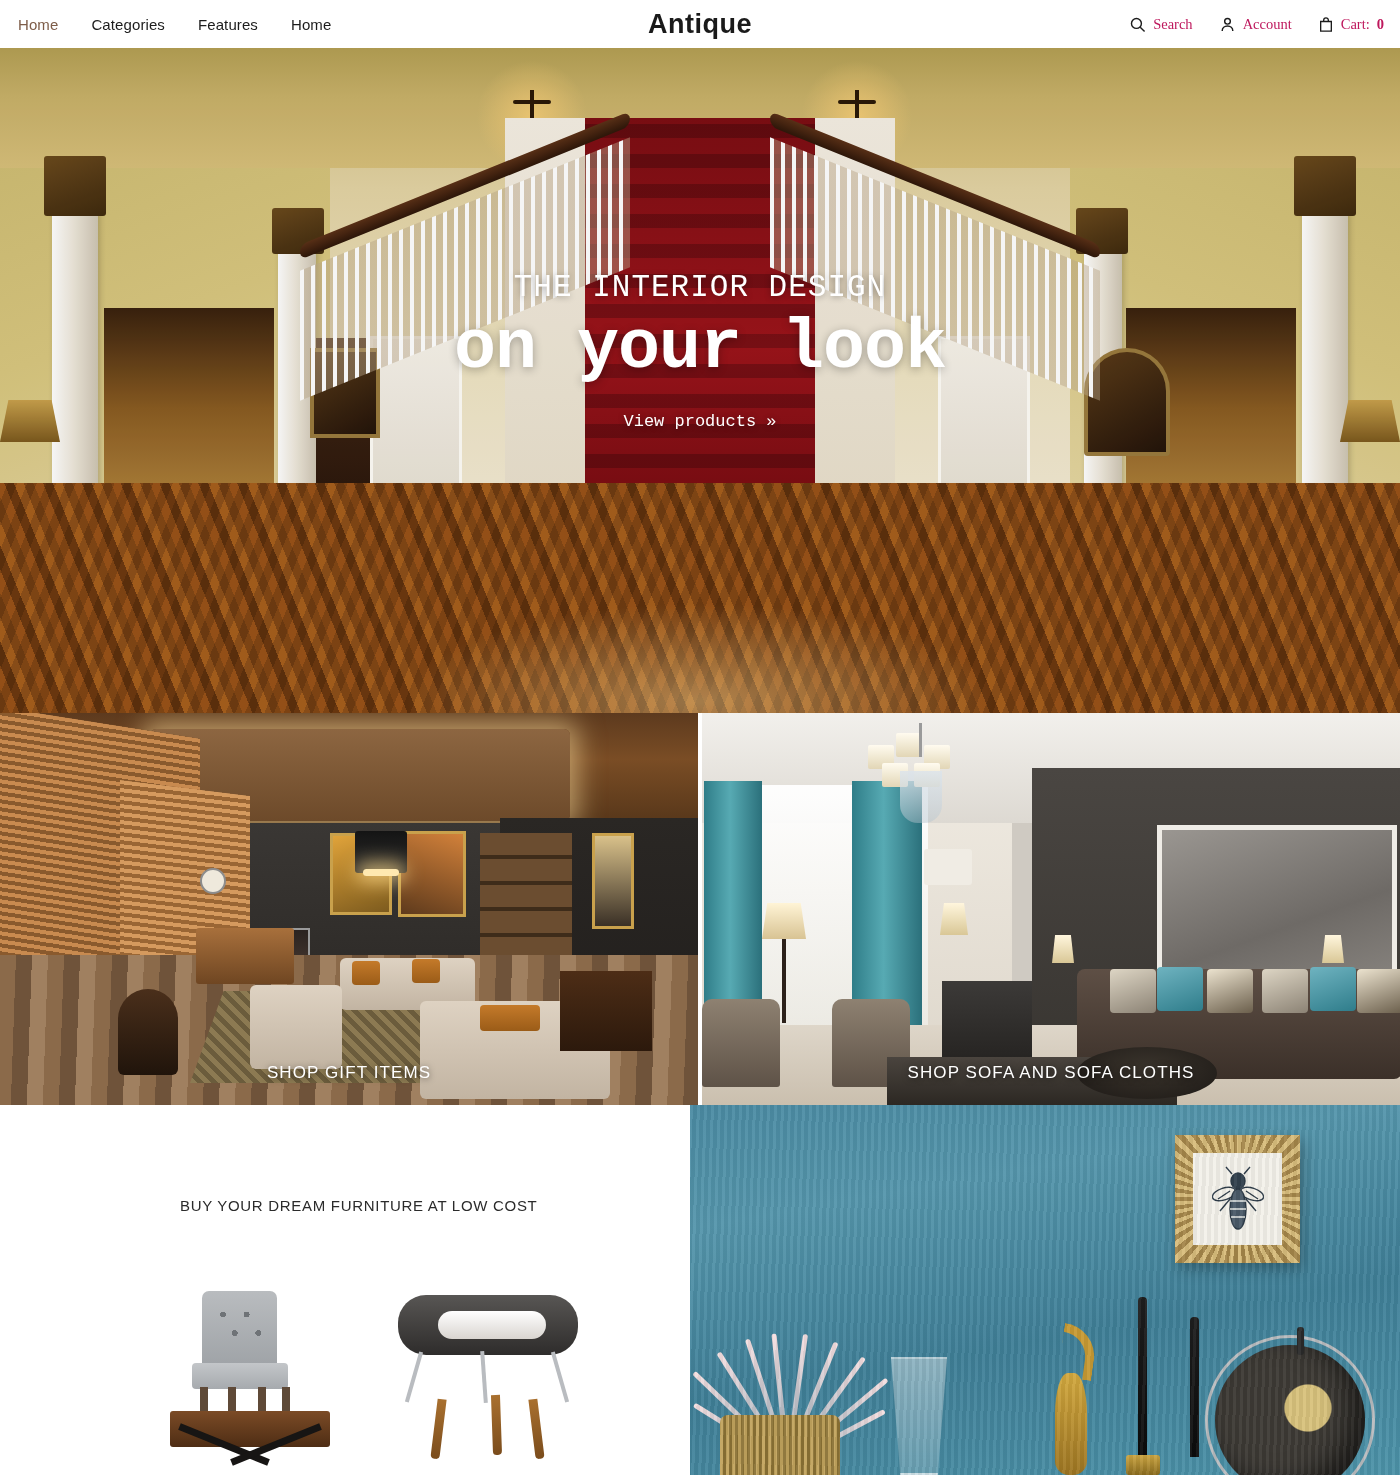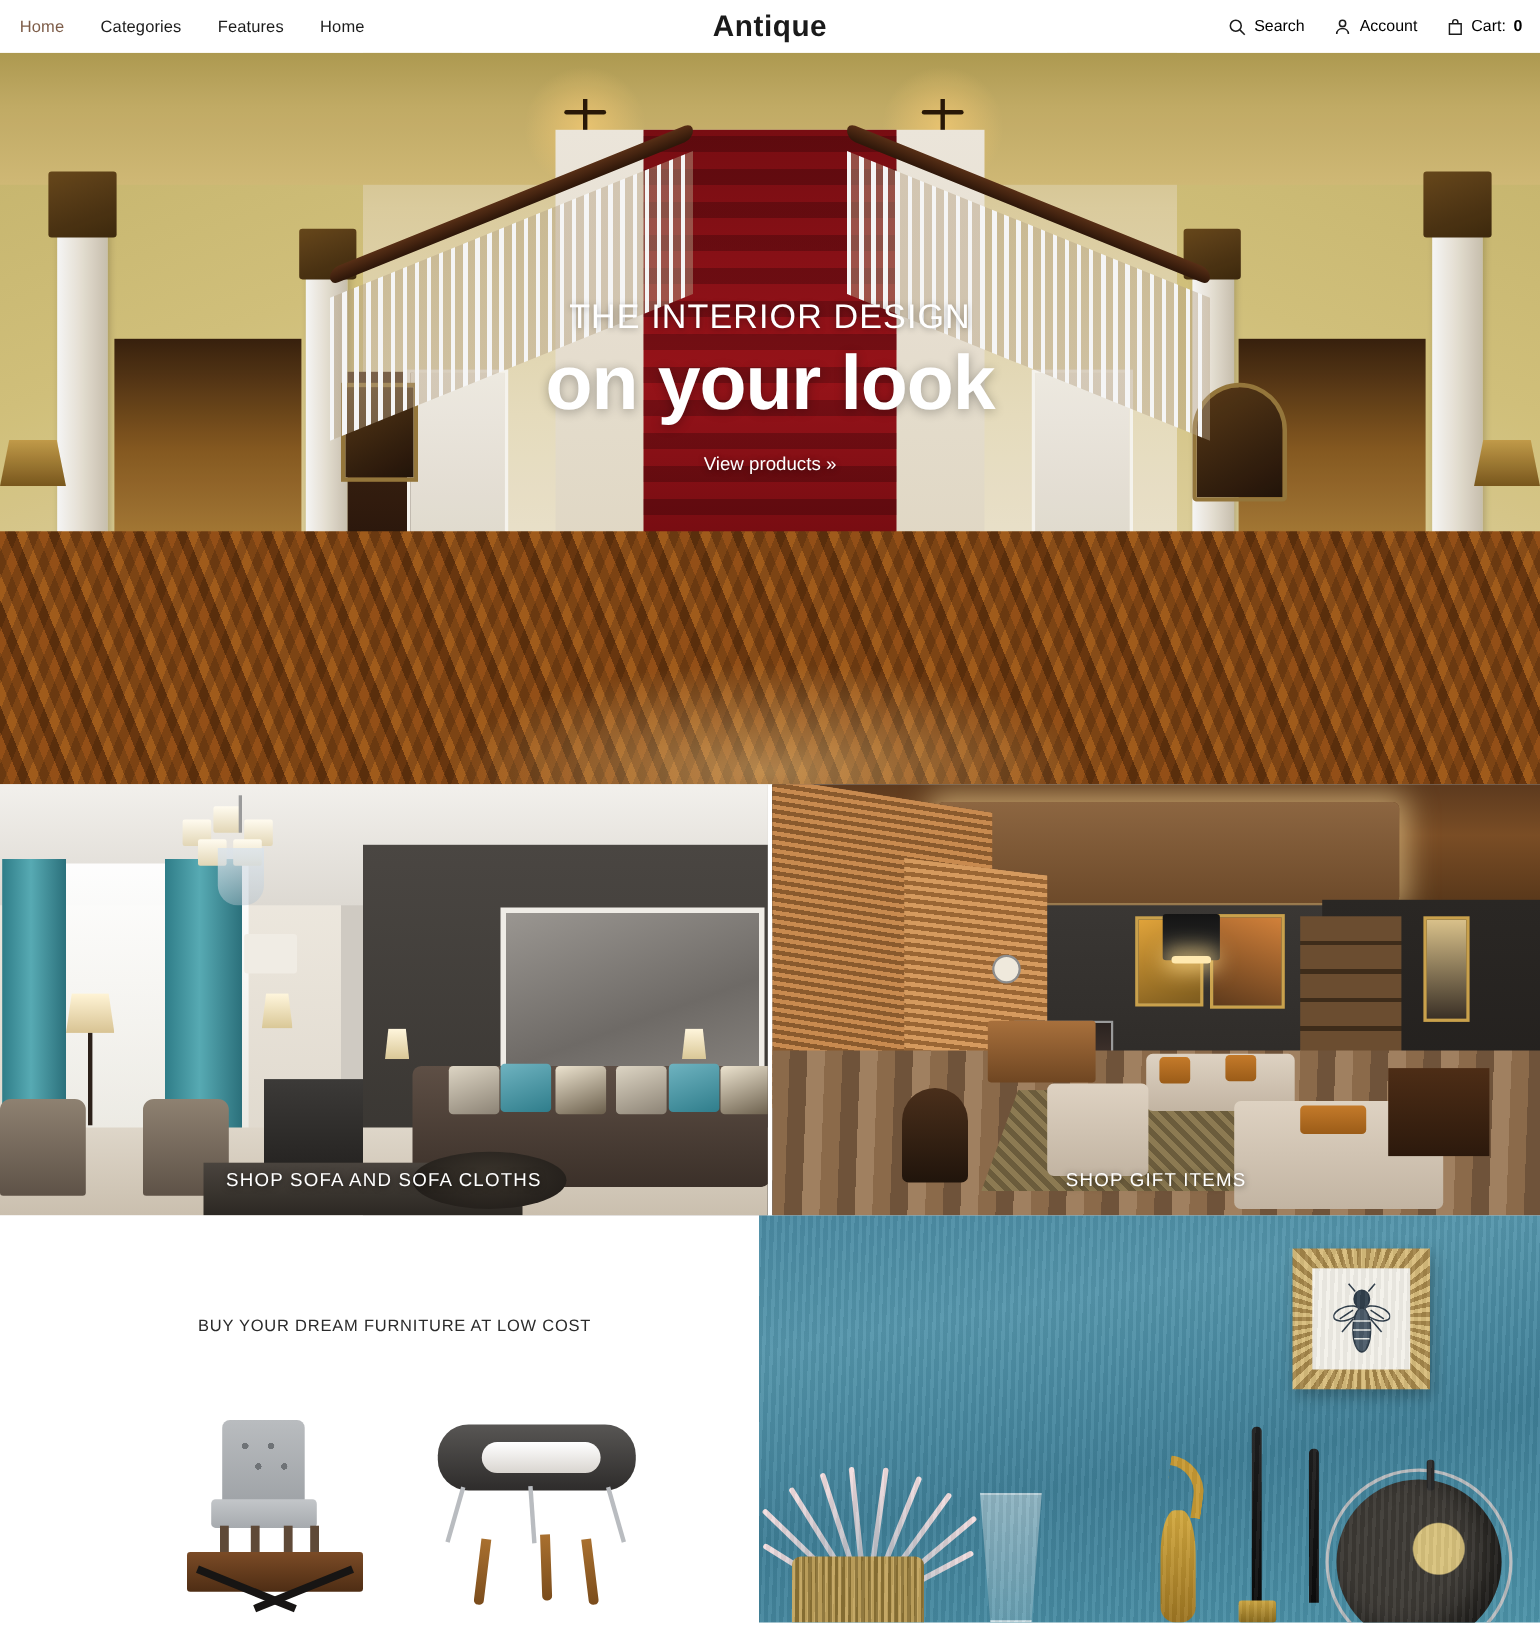--- a/index.html
+++ b/index.html
@@ -8,21 +8,21 @@
 
   
   .header { height:48px; width:1400px; background:#ffffff; display:flex;
             align-items:center; position:relative; }
   .nav { display:flex; align-items:center; gap:33px; margin-left:18px; }
   .nav a { font-size:15px; color:#1c1c1c; text-decoration:none; letter-spacing:.1px; }
   .nav a.active { color:#7d5c48; }
   .logo { position:absolute; left:0; right:0; text-align:center;
           font-size:27px; font-weight:700; letter-spacing:.5px; color:#1a1a1a; }
   .util { margin-left:auto; margin-right:16px; display:flex; align-items:center; gap:26px; }
-  .util-item { display:flex; align-items:center; gap:7px; font-size:14.5px; color:#000000; cursor:pointer; }
+  .util-item { display:flex; align-items:flex-end; gap:7px; font-size:14.5px; color:#be185d; cursor:pointer;font-family:Liberation Serif, serif; }
   .util-item svg { display:block; }
   .cart-count { font-weight:700; }
 
   
   .hero { position:relative; width:1400px; height:665px; overflow:hidden; }
   .hero-img { position:absolute; inset:0; }
 
   
   .foyer-ceiling { position:absolute; left:0; top:0; width:100%; height:120px;
      background:linear-gradient(180deg,#b5a054 0%,#c8b169 40%,#d8c07a 100%); }
@@ -88,21 +88,21 @@
      background:linear-gradient(180deg,#8b5418,#4d2c0c); border-radius:3px; }
   .lamp { position:absolute; width:60px; height:80px; }
   .lamp .shade { position:absolute; top:0; left:0; width:60px; height:42px;
      background:linear-gradient(180deg,#c9a14c,#7d5a1e); clip-path:polygon(14% 0,86% 0,100% 100%,0 100%); }
   .painting { position:absolute; background:linear-gradient(150deg,#5c3c18,#23140a);
      border:4px solid #9b7b3e; }
   .mirror-opening { position:absolute; background:linear-gradient(180deg,#3a220e,#8a5c22 40%,#c79a4b 100%); }
 
   .hero-overlay { position:absolute; inset:0; background:rgba(0,0,0,0.04); }
   .hero-content { position:absolute; inset:0; display:flex; flex-direction:column;
-     align-items:center; justify-content:flex-start; padding-top:224px; text-align:center; }
+     align-items:center; justify-content:flex-start; padding-top:224px; text-align:center;font-family:Liberation Mono, monospace; }
   .hero-kicker { font-size:31px; letter-spacing:1px; color:#fff; font-weight:400;
      text-shadow:0 1px 6px rgba(0,0,0,.35); line-height:1; }
   .hero-title { font-size:70px; line-height:.96; font-weight:700; color:#fff;
      text-shadow:0 2px 10px rgba(0,0,0,.30); margin-top:12px; letter-spacing:-1px; }
   .hero-cta { margin-top:30px; font-size:17px; color:#fff; text-decoration:none;
      text-shadow:0 1px 6px rgba(0,0,0,.45); display:inline-block; }
 
   
   .promo-row { display:flex; width:1400px; height:392px; gap:4px; }
   .promo { position:relative; flex:1; overflow:hidden; }
@@ -381,63 +381,20 @@
     <div class="hero-title">
       <div>on your look</div>
     </div>
     <a href="#" class="hero-cta">View products »</a>
   </div>
 </section>
 
 <section class="promo-row">
 
   <div class="promo">
-    <div class="tr">
-      <div class="tr-wall-left"></div>
-      <div class="tr-ceiling"></div>
-      <div class="sheer"></div>
-      <div class="curtain" style="left:2px;"></div>
-      <div class="curtain" style="left:150px;width:70px;"></div>
-      <div class="tr-chand">
-        <div class="sh2" style="left:6px;"></div>
-          <div class="sh2" style="left:34px;top:10px;"></div>
-        <div class="sh2" style="left:62px;"></div>
-          <div class="sh2" style="left:20px;top:40px;"></div>
-        <div class="sh2" style="left:52px;top:40px;"></div>
-        <div style="position:absolute;left:57px;top:0;width:3px;height:34px;background:#9a9a9a;"></div>
-        <div style="position:absolute;left:38px;top:48px;width:42px;height:52px;background:linear-gradient(180deg,rgba(220,228,235,.85),rgba(180,195,205,.45));border-radius:0 0 18px 18px;"></div>
-      </div>
-      <div class="tr-wall-dark"></div>
-      <div class="tr-panel"></div>
-      <div style="position:absolute;left:222px;top:136px;width:48px;height:36px;background:#f0ece4;border-radius:3px;"></div>
-      <div class="tr-lamp">
-          <div class="sh"></div>
-          <div class="st"></div>
-        </div>
-      <div style="position:absolute;left:238px;top:190px;width:28px;height:32px;background:linear-gradient(180deg,#fff6dd,#d9c796);clip-path:polygon(14% 0,86% 0,100% 100%,0 100%);"></div>
-      <div style="position:absolute;left:350px;top:222px;width:22px;height:28px;background:linear-gradient(180deg,#fff6dd,#d9c796);clip-path:polygon(14% 0,86% 0,100% 100%,0 100%);"></div>
-      <div style="position:absolute;left:620px;top:222px;width:22px;height:28px;background:linear-gradient(180deg,#fff6dd,#d9c796);clip-path:polygon(14% 0,86% 0,100% 100%,0 100%);"></div>
-      <div class="tr-floor"></div>
-      <div style="position:absolute;left:240px;top:268px;width:90px;height:86px;background:linear-gradient(180deg,#3c3a38,#242220);"></div>
-      <div class="armchair" style="left:0px;"></div>
-      <div class="armchair" style="left:130px;"></div>
-      <div class="tr-sofa"></div>
-      <div class="tr-cush" style="left:408px;bottom:92px;background:linear-gradient(160deg,#ddd5c4,#8c8375);"></div>
-      <div class="tr-cush" style="left:455px;bottom:94px;background:linear-gradient(160deg,#6fb3c0,#2f7d8b);"></div>
-      <div class="tr-cush" style="left:505px;bottom:92px;background:linear-gradient(160deg,#ece3cf,#6b5f4c);"></div>
-      <div class="tr-cush" style="left:560px;bottom:92px;background:linear-gradient(160deg,#ddd5c4,#8c8375);"></div>
-      <div class="tr-cush" style="left:608px;bottom:94px;background:linear-gradient(160deg,#6fb3c0,#2f7d8b);"></div>
-      <div class="tr-cush" style="left:655px;bottom:92px;background:linear-gradient(160deg,#ece3cf,#6b5f4c);"></div>
-      <div class="tr-rug"></div>
-      <div style="position:absolute;left:375px;bottom:6px;width:140px;height:52px;background:radial-gradient(ellipse at 50% 40%,#3a342c,#1d1916);border-radius:50%;"></div>
-    </div>
-    <div class="promo-caption">SHOP SOFA AND SOFA CLOTHS</div>
-  </div>
-
-  <div class="promo">
     <div class="lr">
       <div class="lr-ceiling"></div>
       <div class="lr-ceil-inner"></div>
       <div class="lr-wall"></div>
       <div class="lr-wall-r"></div>
       <div class="window-light"></div>
       <div class="blinds"></div>
       <div class="blinds2"></div>
       <div class="tv"></div>
       <div class="art" style="left:330px;top:120px;width:62px;height:82px;background:linear-gradient(160deg,#e0a33a,#7d5b1e);"></div>
@@ -454,20 +411,63 @@
       <div class="sofa" style="left:250px;top:272px;width:92px;height:84px;"></div>
       <div class="sofa" style="left:420px;top:288px;width:190px;height:98px;"></div>
       <div class="pillow" style="left:480px;top:292px;width:60px;height:26px;"></div>
       <div style="position:absolute;left:196px;top:215px;width:98px;height:56px;background:linear-gradient(180deg,#a8703c,#6f4622);border-radius:3px;"></div>
       <div style="position:absolute;left:560px;top:258px;width:92px;height:80px;background:linear-gradient(180deg,#4d2d16,#2c190c);"></div>
       <div style="position:absolute;left:118px;top:276px;width:60px;height:86px;background:linear-gradient(180deg,#4a2f1b,#20140b);border-radius:30px 30px 6px 6px;"></div>
     </div>
     <div class="promo-caption">SHOP GIFT ITEMS</div>
   </div>
 
+  <div class="promo">
+    <div class="tr">
+      <div class="tr-wall-left"></div>
+      <div class="tr-ceiling"></div>
+      <div class="sheer"></div>
+      <div class="curtain" style="left:2px;"></div>
+      <div class="curtain" style="left:150px;width:70px;"></div>
+      <div class="tr-chand">
+        <div class="sh2" style="left:6px;"></div>
+          <div class="sh2" style="left:34px;top:10px;"></div>
+        <div class="sh2" style="left:62px;"></div>
+          <div class="sh2" style="left:20px;top:40px;"></div>
+        <div class="sh2" style="left:52px;top:40px;"></div>
+        <div style="position:absolute;left:57px;top:0;width:3px;height:34px;background:#9a9a9a;"></div>
+        <div style="position:absolute;left:38px;top:48px;width:42px;height:52px;background:linear-gradient(180deg,rgba(220,228,235,.85),rgba(180,195,205,.45));border-radius:0 0 18px 18px;"></div>
+      </div>
+      <div class="tr-wall-dark"></div>
+      <div class="tr-panel"></div>
+      <div style="position:absolute;left:222px;top:136px;width:48px;height:36px;background:#f0ece4;border-radius:3px;"></div>
+      <div class="tr-lamp">
+          <div class="sh"></div>
+          <div class="st"></div>
+        </div>
+      <div style="position:absolute;left:238px;top:190px;width:28px;height:32px;background:linear-gradient(180deg,#fff6dd,#d9c796);clip-path:polygon(14% 0,86% 0,100% 100%,0 100%);"></div>
+      <div style="position:absolute;left:350px;top:222px;width:22px;height:28px;background:linear-gradient(180deg,#fff6dd,#d9c796);clip-path:polygon(14% 0,86% 0,100% 100%,0 100%);"></div>
+      <div style="position:absolute;left:620px;top:222px;width:22px;height:28px;background:linear-gradient(180deg,#fff6dd,#d9c796);clip-path:polygon(14% 0,86% 0,100% 100%,0 100%);"></div>
+      <div class="tr-floor"></div>
+      <div style="position:absolute;left:240px;top:268px;width:90px;height:86px;background:linear-gradient(180deg,#3c3a38,#242220);"></div>
+      <div class="armchair" style="left:0px;"></div>
+      <div class="armchair" style="left:130px;"></div>
+      <div class="tr-sofa"></div>
+      <div class="tr-cush" style="left:408px;bottom:92px;background:linear-gradient(160deg,#ddd5c4,#8c8375);"></div>
+      <div class="tr-cush" style="left:455px;bottom:94px;background:linear-gradient(160deg,#6fb3c0,#2f7d8b);"></div>
+      <div class="tr-cush" style="left:505px;bottom:92px;background:linear-gradient(160deg,#ece3cf,#6b5f4c);"></div>
+      <div class="tr-cush" style="left:560px;bottom:92px;background:linear-gradient(160deg,#ddd5c4,#8c8375);"></div>
+      <div class="tr-cush" style="left:608px;bottom:94px;background:linear-gradient(160deg,#6fb3c0,#2f7d8b);"></div>
+      <div class="tr-cush" style="left:655px;bottom:92px;background:linear-gradient(160deg,#ece3cf,#6b5f4c);"></div>
+      <div class="tr-rug"></div>
+      <div style="position:absolute;left:375px;bottom:6px;width:140px;height:52px;background:radial-gradient(ellipse at 50% 40%,#3a342c,#1d1916);border-radius:50%;"></div>
+    </div>
+    <div class="promo-caption">SHOP SOFA AND SOFA CLOTHS</div>
+  </div>
+
 </section>
 
 <section class="bottom-row">
 
   <div class="antique">
     <p>BUY YOUR DREAM FURNITURE AT LOW COST</p>
 
     <div class="prod-wrap">
 
       <div class="chair">

